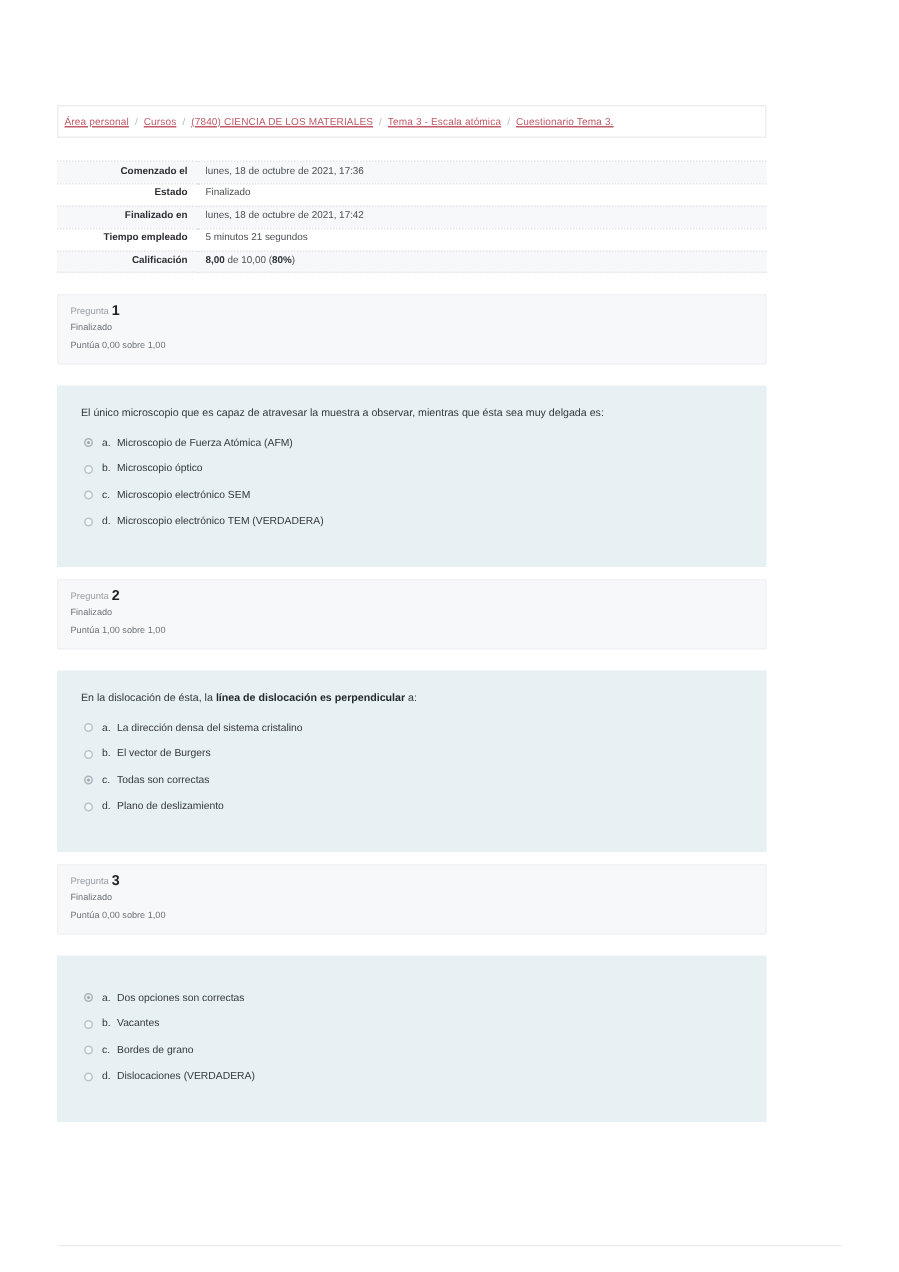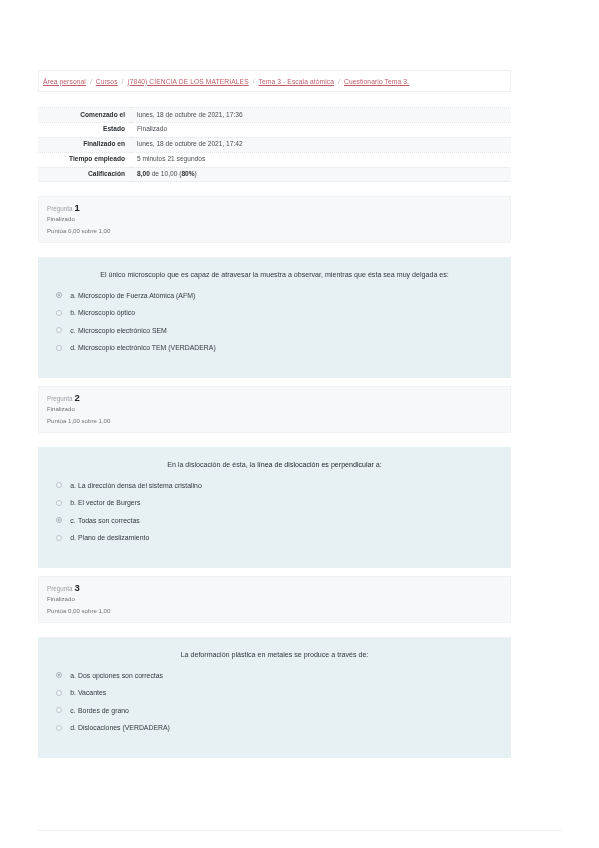--- a/index.html
+++ b/index.html
@@ -125,29 +125,28 @@
     font-size: 6.1px;
     line-height: 1.1;
   }
 
   .qbody {
     background: #e7f0f3;
     box-sizing: border-box;
     width: 100%;
     padding: 14px 0 16px 0;
     margin-top: 14px;
-    text-align: center;
   }
   .qtext {
     padding: 0 16px 0 16px;
     font-size: 7.1px;
     line-height: 1.4;
     color: #33383d;
   }
-  .qtext b { font-weight: normal; color: #23282d; }
+  .qtext b { font-weight: bold; color: #23282d; }
 
   .answers {
     margin-top: 11px;
     padding-left: 18px;
   }
   .answer {
     display: flex;
     align-items: flex-start;
     height: 17.5px;
     font-size: 6.9px;
@@ -303,21 +302,20 @@
           </div>
         </div>
       </div>
       <div class="qblock" style="top: 576px;">
         <div class="qheader">
           <div class="qnum-line"><span>Pregunta</span><span class="bignum">3</span></div>
           <div class="qstate">Finalizado</div>
           <div class="qpoints">Puntúa 0,00 sobre 1,00</div>
         </div>
         <div class="qbody">
-          <div class="qtext"><span>La deformación plástica en metales se produce a través de:</span></div>
           <div class="answers">
             <div class="answer">
               <span class="radio checked"></span>
               <span class="opt-letter">a.</span>
               <span class="opt-text">Dos opciones son correctas</span>
             </div>
             <div class="answer">
               <span class="radio"></span>
               <span class="opt-letter">b.</span>
               <span class="opt-text">Vacantes</span>

